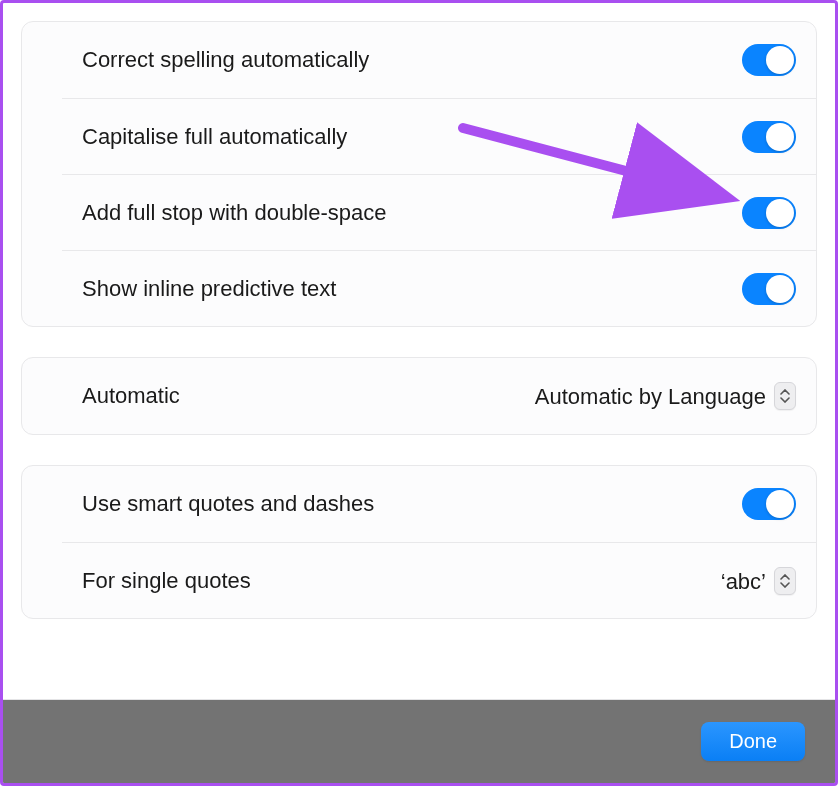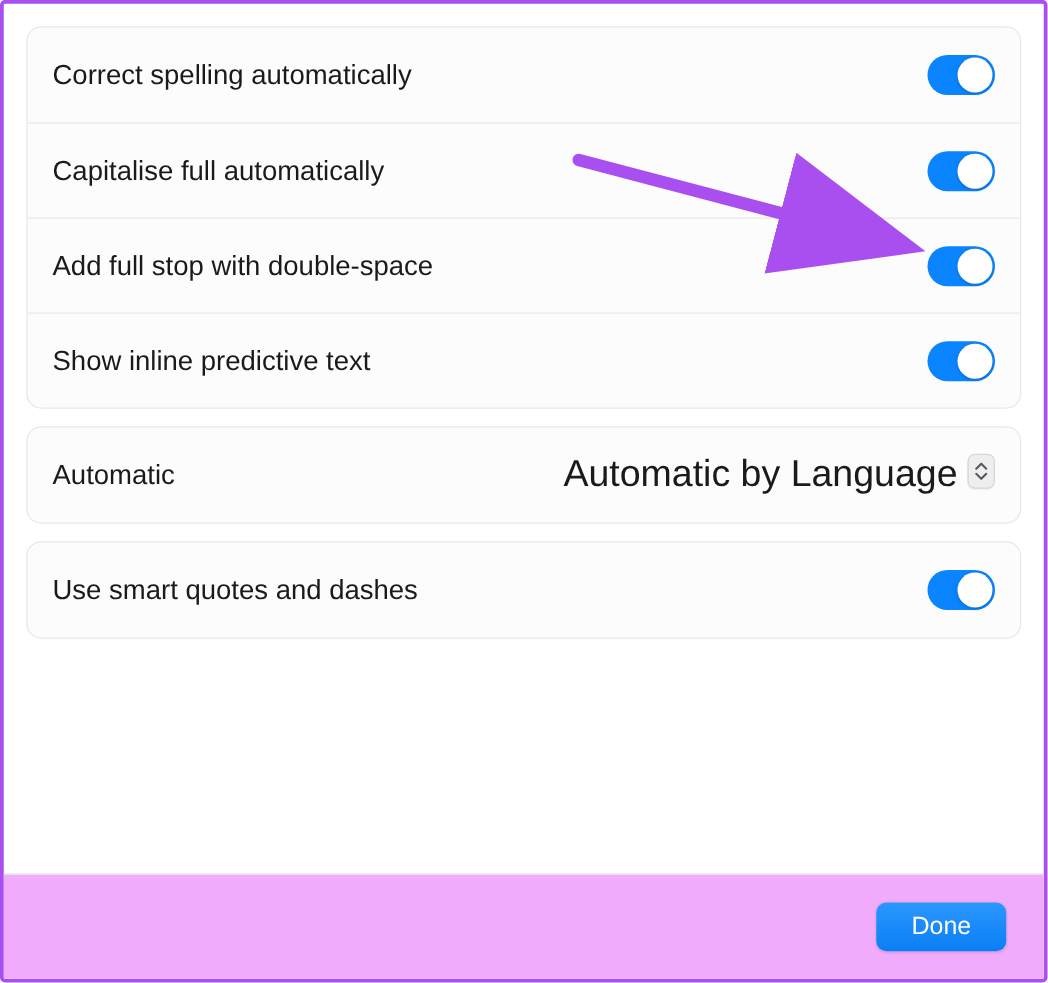--- a/index.html
+++ b/index.html
@@ -12,44 +12,45 @@
       border: 3px solid #a94ff0;
       border-radius: 4px;
     }
     .content {
       padding: 18px;
     }
     .group {
       background: #fcfcfd;
       border: 1px solid #e8e8ea;
       border-radius: 12px;
-      margin-bottom: 14px;
+      margin-bottom: 30px;
       overflow: hidden;
+      padding-left: 40px;
     }
     .row {
       display: flex;
       align-items: center;
       justify-content: space-between;
       padding: 0 20px;
       height: 76px;
       font-size: 22px;
       color: #1a1a1a;
     }
     .row + .row {
       border-top: 1px solid #e8e8ea;
     }
     .row-label {
       font-weight: 400;
     }
     .row-value {
       display: flex;
-      align-items: flex-start;
+      align-items: flex-end;
       gap: 8px;
       color: #1a1a1a;
-      font-size: 30px;
+      font-size: 22px;
     }
     
     .toggle {
       width: 54px;
       height: 32px;
       border-radius: 16px;
       position: relative;
       cursor: pointer;
       flex-shrink: 0;
     }
@@ -89,21 +90,21 @@
     
     .footer {
       position: absolute;
       bottom: 0;
       left: 0;
       right: 0;
       border-top: 1px solid #e4e4e6;
       padding: 22px 30px;
       display: flex;
       justify-content: flex-end;
-      background: #f0abfc;
+      background: #737373;
     }
     .done-btn {
       background: linear-gradient(180deg, #2b96ff 0%, #0a7ff5 100%);
       color: #ffffff;
       border: none;
       border-radius: 8px;
       font-size: 20px;
       font-weight: 400;
       padding: 8px 28px;
       cursor: pointer;
@@ -168,20 +169,34 @@
     </div>
   </div>
 
   <div class="group">
     <div class="row">
       <span class="row-label">Use smart quotes and dashes</span>
       <div class="toggle on">
           <div class="toggle-knob"></div>
         </div>
     </div>
+    <div class="row">
+      <span class="row-label">For single quotes</span>
+      <div class="row-value">
+        <span>‘abc’</span>
+        <span class="stepper">
+          <svg class="up" viewBox="0 0 10 6">
+              <path d="M1 5 L5 1 L9 5" fill="none" stroke="#555" stroke-width="1.6" stroke-linecap="round"></path>
+            </svg>
+          <svg class="down" viewBox="0 0 10 6">
+              <path d="M1 1 L5 5 L9 1" fill="none" stroke="#555" stroke-width="1.6" stroke-linecap="round"></path>
+            </svg>
+        </span>
+      </div>
+    </div>
   </div>
 
 </div>
 
 <svg class="arrow-annotation" viewBox="0 0 300 110">
   <defs>
     <marker id="arrowhead" markerWidth="12" markerHeight="10" refX="10" refY="5" orient="auto">
       <path d="M0,0 L12,5 L0,10 Z" fill="#a94ff0"></path>
     </marker>
   </defs>

